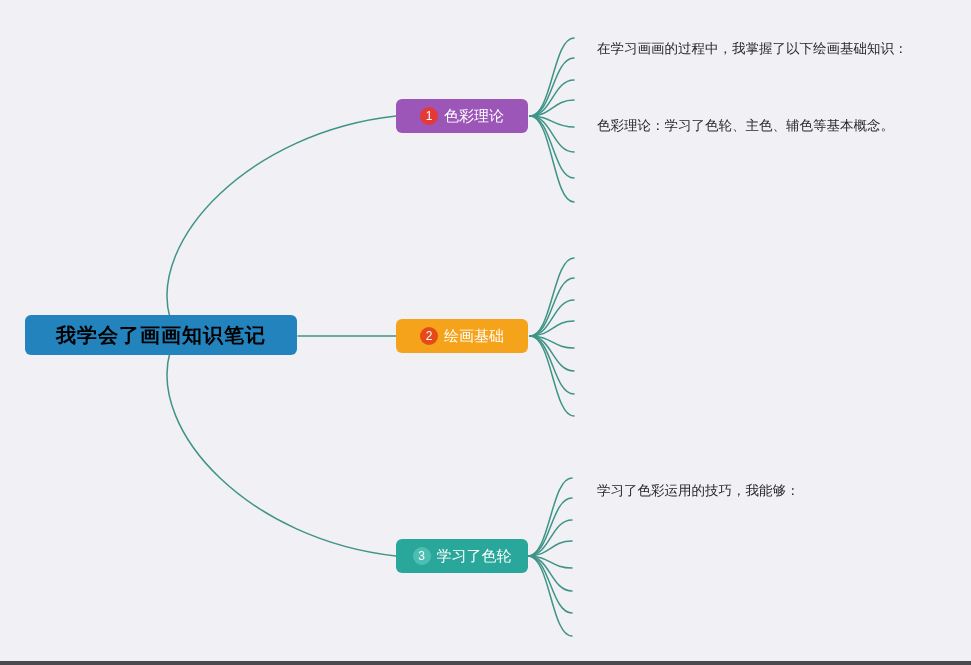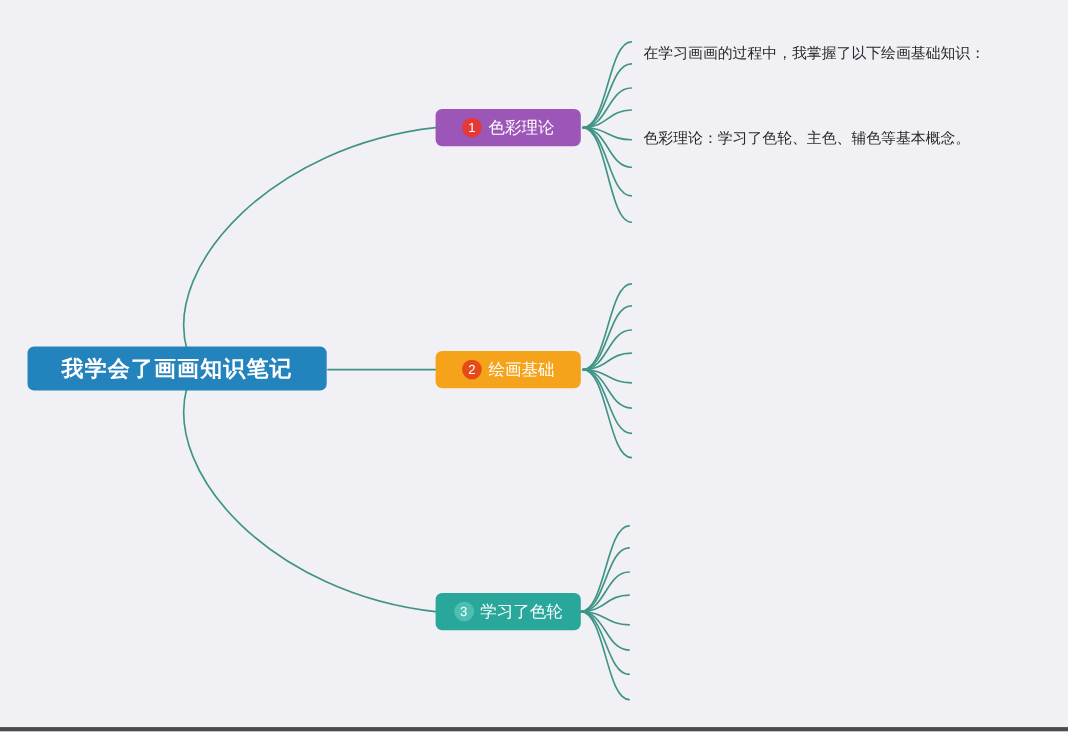--- a/index.html
+++ b/index.html
@@ -33,21 +33,21 @@
     align-items: center;
     justify-content: center;
     border-radius: 6px;
     box-sizing: border-box;
     cursor: pointer;
   }
   .central-node {
     left: 25px; top: 315px;
     width: 272px; height: 40px;
     background: #2383bd;
-    color: #ffffff;
+    color: #000000;
     font-size: 20px;
     font-weight: bold;
     letter-spacing: 1px;
   }
   .branch {
     left: 396px;
     width: 132px; height: 34px;
     color: #ffffff;
     font-size: 15px;
   }
@@ -64,21 +64,21 @@
     font-size: 12px;
     color: #fff;
     flex: 0 0 auto;
   }
   .b1 .badge { background: #e53935; }
   .b2 .badge { background: #e64a19; }
   .b3 .badge { background: #4dbfb2; }
   .note {
     position: absolute;
     z-index: 2;
-    left: 585px;
+    left: 597px;
     font-size: 13.5px;
     color: #26262b;
     white-space: nowrap;
     cursor: pointer;
   }
   .note.n1a { top: 40px; }
   .note.n1b { top: 93px; margin-top: 24px; }
   .note.n2a { top: 262px; }
   .note.n3a { top: 482px; }
   .bottom-edge {
@@ -142,16 +142,17 @@
     <span>绘画基础</span>
   </div>
 
   <div class="node branch b3">
     <span class="badge">3</span>
     <span>学习了色轮</span>
   </div>
 
   <div class="note n1a">在学习画画的过程中，我掌握了以下绘画基础知识：</div>
   <div class="note n1b">色彩理论：学习了色轮、主色、辅色等基本概念。</div>
+  <div class="note n3a">学习了色彩运用的技巧，我能够：</div>
 
   <div class="bottom-edge"></div>
 
 </div>
 
 </body></html>

